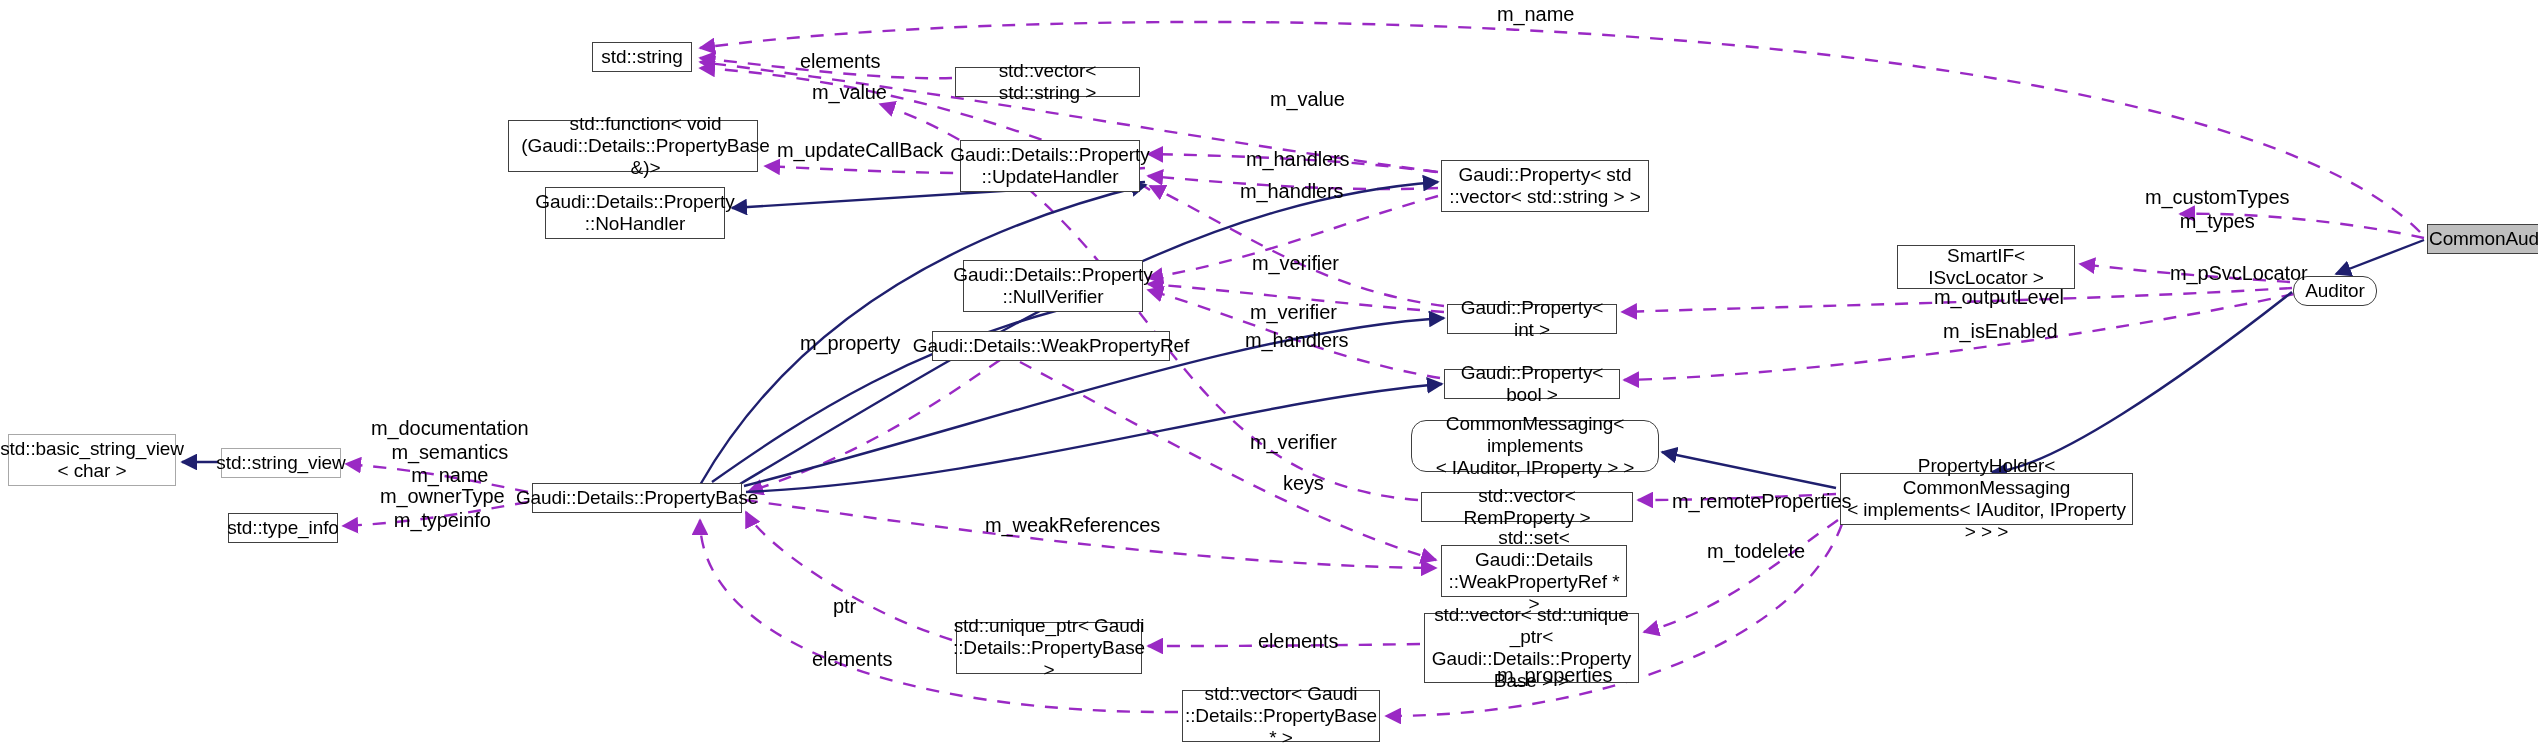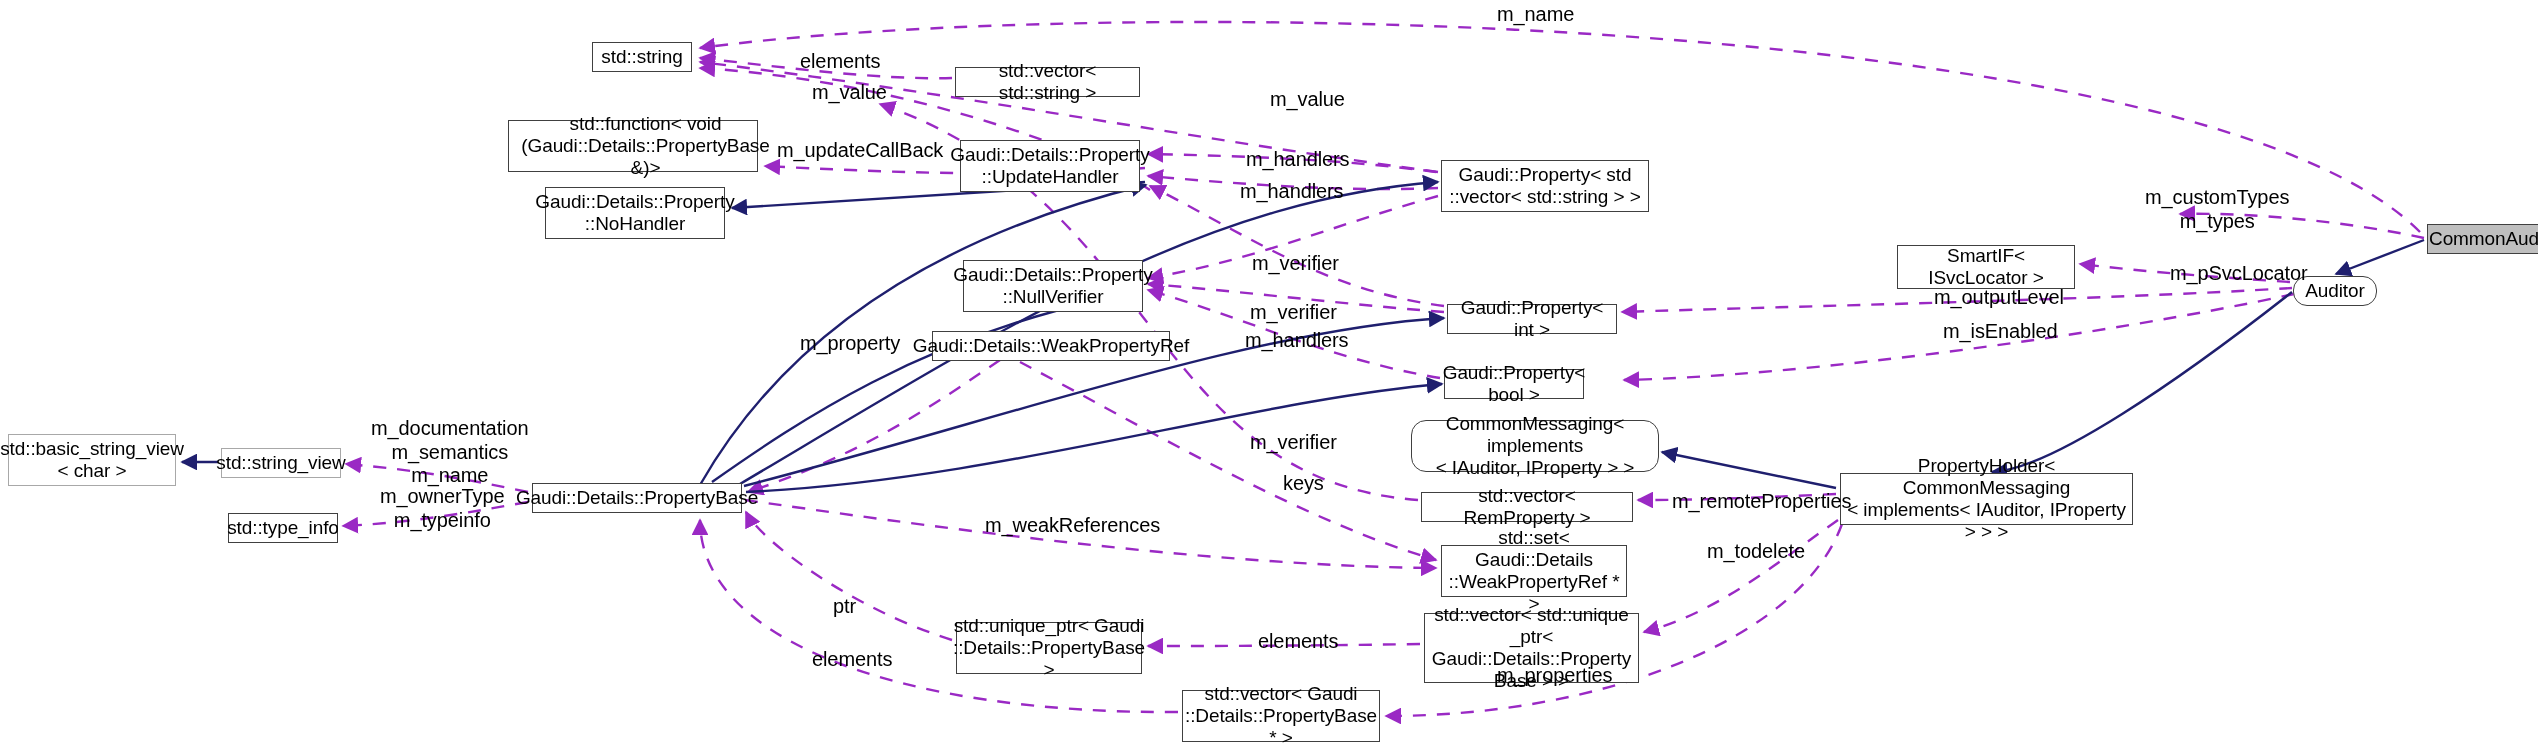--- a/index.html
+++ b/index.html
@@ -166,21 +166,21 @@
       <div class="node" style="left: 960px; top: 140px; width: 180px; height: 52px;">Gaudi::Details::Property
 ::UpdateHandler</div>
       <div class="node" style="left: 545px; top: 187px; width: 180px; height: 52px;">Gaudi::Details::Property
 ::NoHandler</div>
       <div class="node" style="left: 1441px; top: 160px; width: 208px; height: 52px;">Gaudi::Property&lt; std
 ::vector&lt; std::string &gt; &gt;</div>
       <div class="node" style="left: 963px; top: 260px; width: 180px; height: 52px;">Gaudi::Details::Property
 ::NullVerifier</div>
       <div class="node" style="left: 932px; top: 331px; width: 238px; height: 30px;">Gaudi::Details::WeakPropertyRef</div>
       <div class="node" style="left: 1447px; top: 304px; width: 170px; height: 30px;">Gaudi::Property&lt; int &gt;</div>
-      <div class="node" style="left: 1444px; top: 369px; width: 140px; height: 30px;">Gaudi::Property&lt; bool &gt;</div>
+      <div class="node" style="left: 1444px; top: 369px; width: 176px; height: 30px;">Gaudi::Property&lt; bool &gt;</div>
       <div class="node" style="left: 1897px; top: 245px; width: 178px; height: 44px;">SmartIF&lt; ISvcLocator &gt;</div>
       <div class="node" style="left: 2293px; top: 276px; width: 84px; height: 30px; border-radius: 14px;">Auditor</div>
       <div class="node highlight" style="left: 2427px; top: 224px; width: 140px; height: 30px;">CommonAuditor</div>
       <div class="node" style="left: 1411px; top: 420px; width: 248px; height: 52px; border-radius: 15px;">CommonMessaging&lt; implements
 &lt; IAuditor, IProperty &gt; &gt;</div>
       <div class="node" style="left: 1421px; top: 492px; width: 212px; height: 30px;">std::vector&lt; RemProperty &gt;</div>
       <div class="node" style="left: 1840px; top: 473px; width: 293px; height: 52px;">PropertyHolder&lt; CommonMessaging
 &lt; implements&lt; IAuditor, IProperty &gt; &gt; &gt;</div>
       <div class="node light" style="left: 8px; top: 434px; width: 168px; height: 52px;">std::basic_string_view
 &lt; char &gt;</div>

